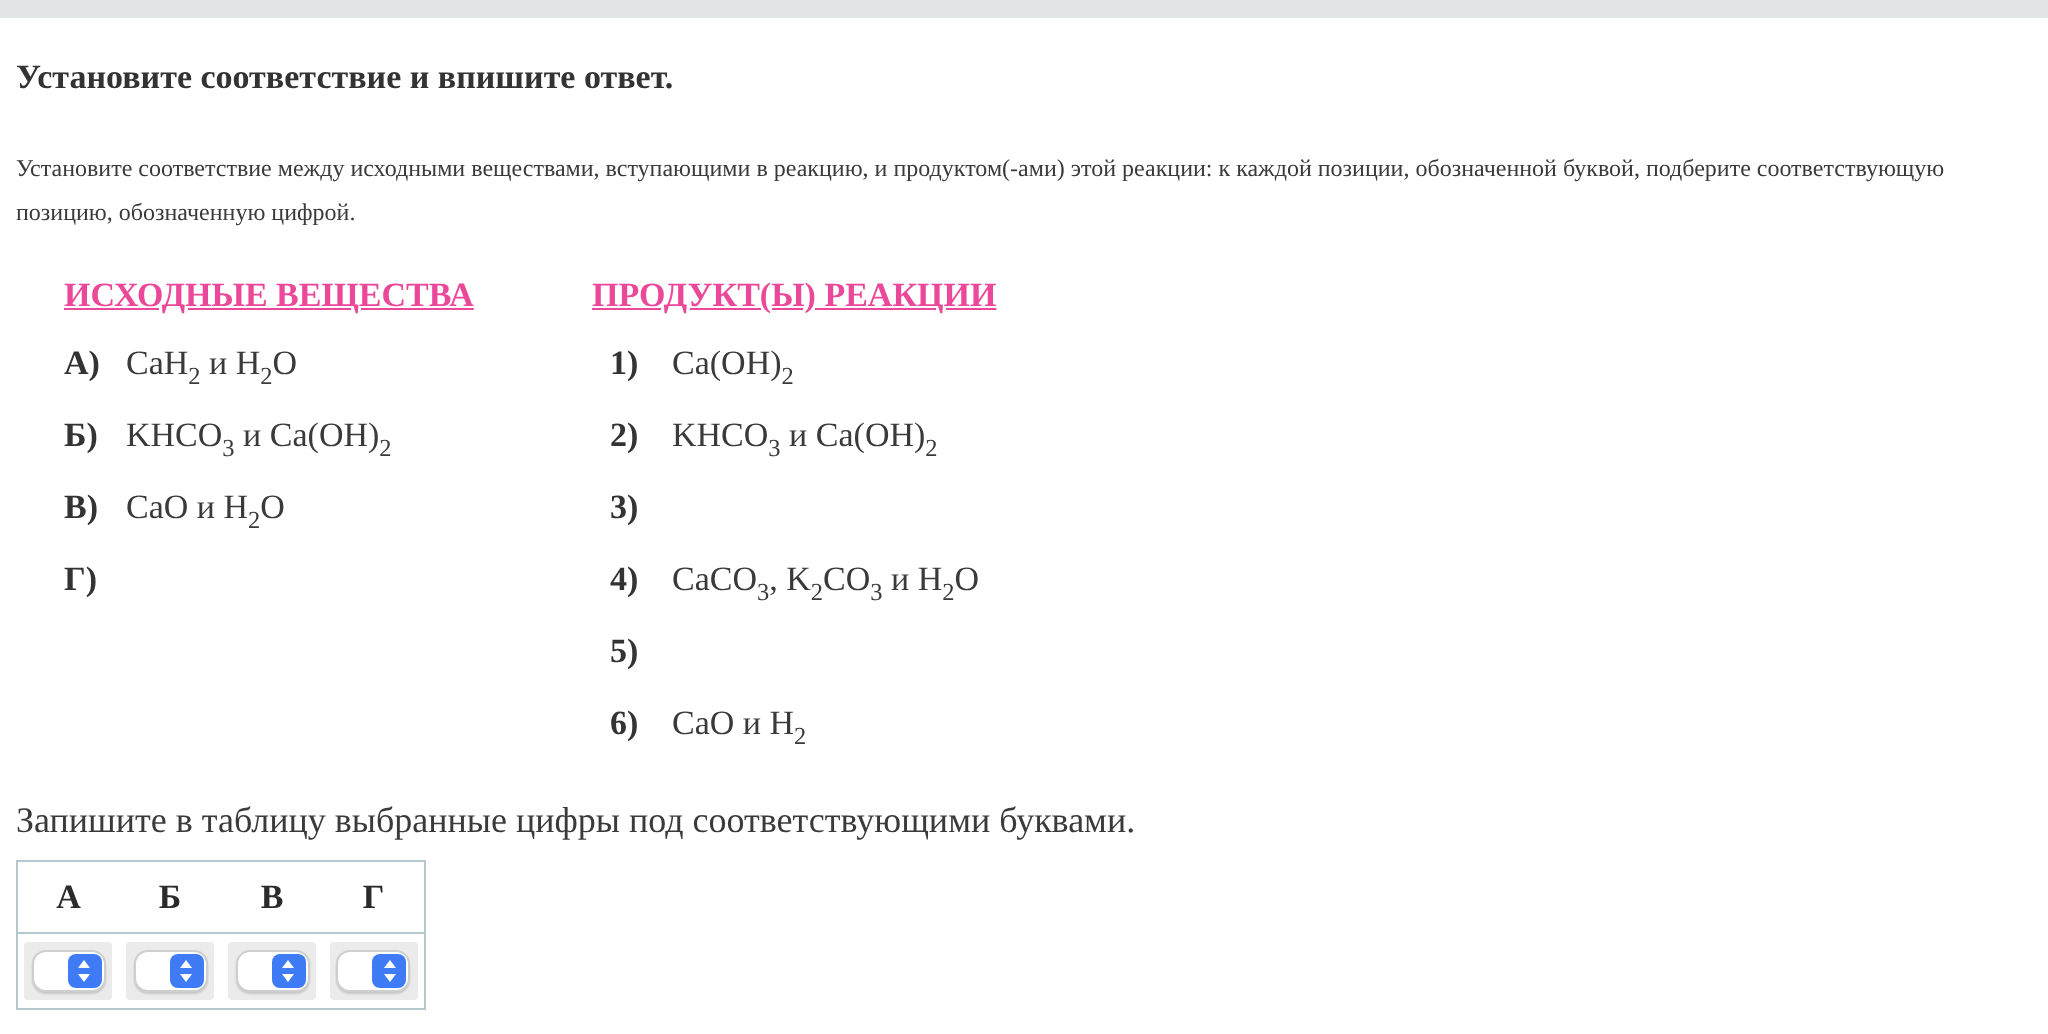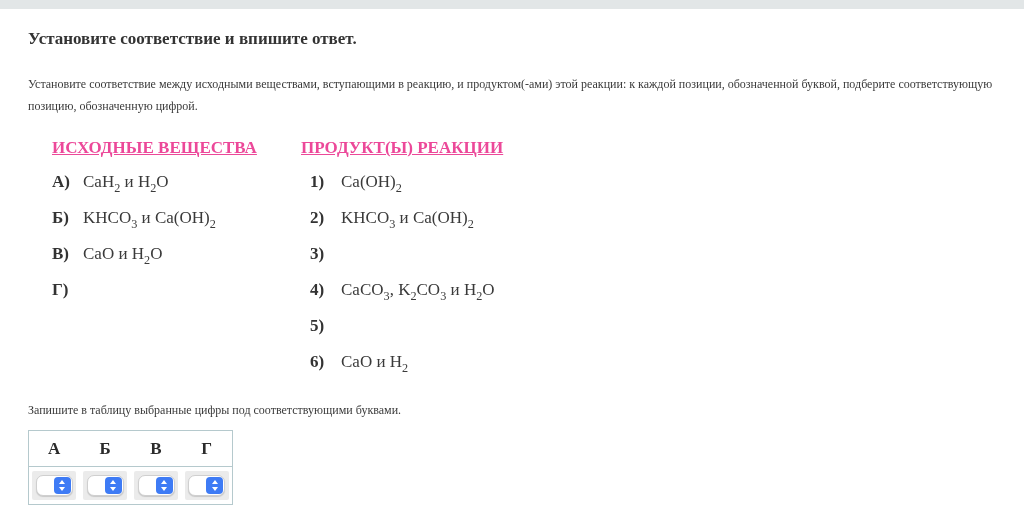--- a/index.html
+++ b/index.html
@@ -7,35 +7,35 @@
     width: 1024px; height: 517px;
     background: #ffffff;
     font-family: "Liberation Serif", serif;
     color: #3a3a3a;
     overflow: hidden;
   }
   .top-bar {
     width: 100%; height: 9px;
     background: #e2e6e7;
   }
-  .content { padding: 0 28px; }
+  .content { padding: 0 8px; }
   .question-title {
     margin-top: 19px;
     font-size: 17px; line-height: 22px;
     font-weight: bold;
     color: #333333;
   }
   .question-instructions {
     margin-top: 23px;
     font-size: 12px; line-height: 22px;
     max-width: 982px;
   }
   .match { display: flex; margin: 20px 0 0 24px; }
   .match-col-left { width: 249px; flex: 0 0 249px; }
-  .match-col-right { flex: 0 0 auto; }
+  .match-col-right { flex: 0 0 auto; margin-left: 15px; }
   .col-header {
     font-size: 17px; line-height: 22px;
     font-weight: bold;
     text-decoration: underline;
     color: #ec4899;
     white-space: nowrap;
   }
   .items { margin-top: 12px; }
   .item {
     display: flex;
@@ -51,21 +51,21 @@
     color: #333333;
   }
   .item .frm sub {
     font-size: 72%;
     line-height: 0;
     position: relative;
     top: 1px;
   }
   .answer-instruction {
     margin-top: 12px;
-    font-size: 12px; line-height: 22px;
+    font-size: 18px; line-height: 22px;
   }
   table.answer-table {
     margin-top: 9px;
     border-collapse: collapse;
     border: 1px solid #b5c9cd;
   }
   table.answer-table th {
     width: 51px; height: 36px;
     font-size: 17px;
     font-weight: bold;

